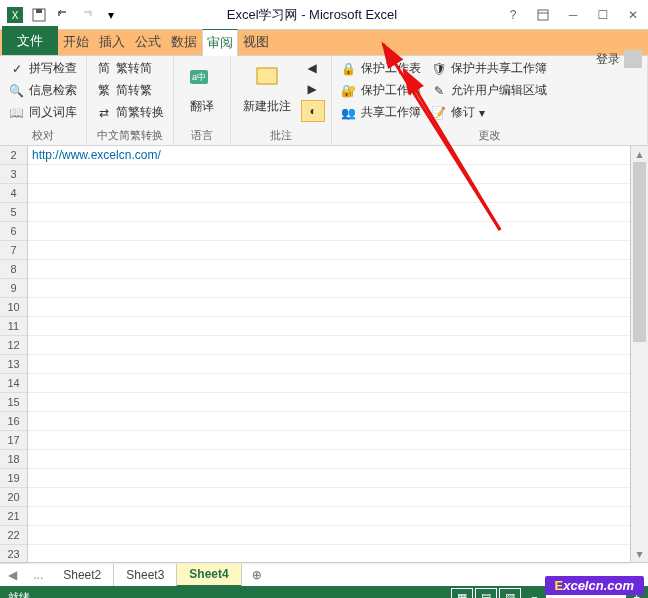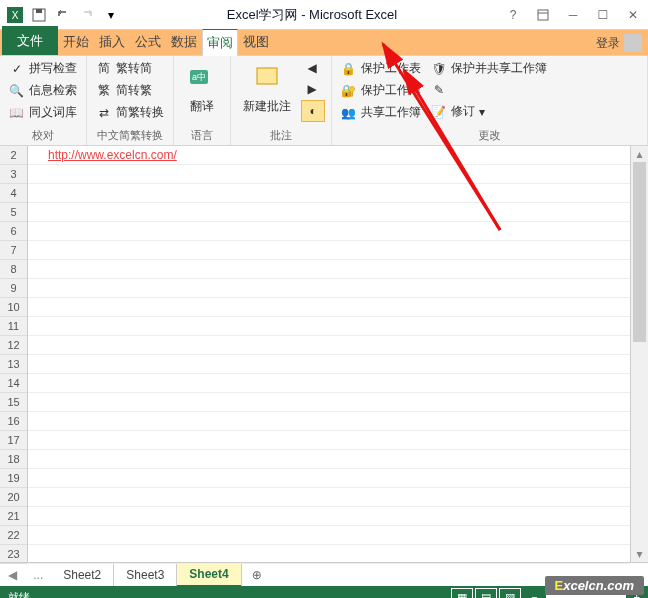--- a/index.html
+++ b/index.html
@@ -9,60 +9,60 @@
 .qat { display: flex; align-items: center; gap: 2px; }
 .qat-btn { width: 22px; height: 22px; display: flex; align-items: center; justify-content: center; cursor: pointer; }
 .title { flex: 1; text-align: center; color: #0f172a; font-size: 13px; }
 .winbtns { display: flex; gap: 8px; align-items: center; }
 .winbtn { width: 22px; height: 22px; display: flex; align-items: center; justify-content: center; cursor: pointer; color: #666; }
 
 .tabs { height: 26px; background: #fdba74; display: flex; align-items: flex-end; padding-left: 2px; border-bottom: 1px solid #d4d4d4; position: relative; }
 .tab { padding: 4px 4px; font-size: 13px; color: #444; cursor: pointer; border: 1px solid transparent; border-bottom: none; }
 .tab.file { background: #217346; color: #fff; padding: 5px 14px; }
 .tab.active { border-color: #d4d4d4; background: #fff; border-top: 1px solid #217346; color: #217346; position: relative; top: 1px; }
-.login { position: absolute; right: 6px; top: 4px; color: #444; display: flex; align-items: center; gap: 4px; }
+.login { position: absolute; right: 6px; top: 20px; color: #444; display: flex; align-items: center; gap: 4px; }
 .avatar { width: 18px; height: 18px; background: #ccc; }
 
 .ribbon { height: 90px; background: #f5f5f5; border-bottom: 1px solid #d4d4d4; display: flex; }
 .ribbon-group { border-right: 1px solid #e0e0e0; padding: 2px 6px; display: flex; flex-direction: column; }
 .ribbon-group-body { flex: 1; display: flex; gap: 4px; }
 .ribbon-group-label { text-align: center; font-size: 11px; color: #666; padding-top: 2px; }
 .rbtn { display: flex; align-items: center; gap: 4px; padding: 2px 3px; cursor: pointer; font-size: 12px; color: #333; white-space: nowrap; }
 .rbtn-col { display: flex; flex-direction: column; gap: 1px; }
 .rbtn-big { flex-direction: column; text-align: right; padding: 4px 6px; }
 .ricon { width: 16px; height: 16px; display: inline-flex; align-items: center; justify-content: center; }
 .ricon-big { width: 32px; height: 32px; }
 .bselected { background: #fde499; border: 1px solid #e8b44a; }
 
 .grid-area { display: flex; height: 416px; position: relative; }
 .rowheads { width: 28px; background: #f0f0f0; border-right: 1px solid #ccc; }
 .rowhead { height: 19px; text-align: center; font-size: 11px; color: #555; border-bottom: 1px solid #ddd; line-height: 19px; }
 .cells { flex: 1; position: relative; }
 .cellrow { height: 19px; border-bottom: 1px solid #eee; }
-.celllink { color: #ef4444; text-decoration: underline; padding-left: 20px; font-size: 12px; line-height: 19px; }
+.celllink { color: #0369a1; padding-left: 4px; font-size: 12px; line-height: 19px; }
 .vscroll { width: 18px; background: #f0f0f0; border-left: 1px solid #ccc; position: relative; }
 .vscroll-thumb { position: absolute; top: 16px; left: 2px; right: 2px; height: 180px; background: #cdcdcd; }
 .vscroll-arrow { position: absolute; left: 0; right: 0; height: 16px; display: flex; align-items: center; justify-content: center; color: #888; }
 
 .sheettabs { height: 24px; border-top: 1px solid #ccc; display: flex; align-items: center; background: #fff; font-size: 12px; }
 .sheetnav { padding: 0 8px; color: #888; cursor: pointer; }
 .sheettab { padding: 4px 12px; border-right: 1px solid #ccc; cursor: pointer; color: #444; }
 .sheettab.active { background: #fef9c3; border-bottom: 2px solid #217346; color: #217346; font-weight: bold; }
 .addsheet { padding: 0 10px; color: #666; cursor: pointer; }
 
 .statusbar { height: 22px; background: #217346; color: #fff; display: flex; align-items: center; padding: 0 8px; font-size: 11px; }
 .status-text { flex: 0 0 auto; }
 .status-spacer { flex: 1; }
 .viewbtns { display: flex; gap: 2px; }
 .viewbtn { width: 22px; height: 18px; border: 1px solid #fff; display: flex; align-items: center; justify-content: center; cursor: pointer; }
 .zoom { display: flex; align-items: center; gap: 8px; margin-left: 10px; }
 .zoom-track { width: 80px; height: 4px; background: #fff; position: relative; }
 .zoom-thumb { position: absolute; width: 8px; height: 12px; background: #fff; top: -4px; left: 36px; }
 
-.watermark { position: absolute; right: 4px; bottom: 3px; background: #737373; color: #fff; padding: 2px 10px; font-size: 13px; font-weight: bold; border-radius: 2px; font-style: italic; }
+.watermark { position: absolute; right: 4px; bottom: 3px; background: #6d28d9; color: #fff; padding: 2px 10px; font-size: 13px; font-weight: bold; border-radius: 2px; font-style: italic; }
 .watermark b { color: #ffeb3b; font-style: normal; }
 
 .arrow-overlay { position: absolute; pointer-events: none; z-index: 100; }
 </style>
 </head>
 <body>
 
 <div class="titlebar">
   <div class="qat">
     <div class="qat-btn">
@@ -217,20 +217,21 @@
             <span>共享工作簿</span>
           </div>
       </div>
       <div class="rbtn-col">
         <div class="rbtn">
             <span class="ricon">🛡</span>
             <span>保护并共享工作簿</span>
           </div>
         <div class="rbtn">
             <span class="ricon">✎</span>
+            <span>允许用户编辑区域</span>
           </div>
         <div class="rbtn"><span class="ricon">📝</span><span>修订</span> ▾</div>
       </div>
     </div>
     <div class="ribbon-group-label">更改</div>
   </div>
 </div>
 
 <div class="grid-area">
   <div class="rowheads" id="rowheads">

